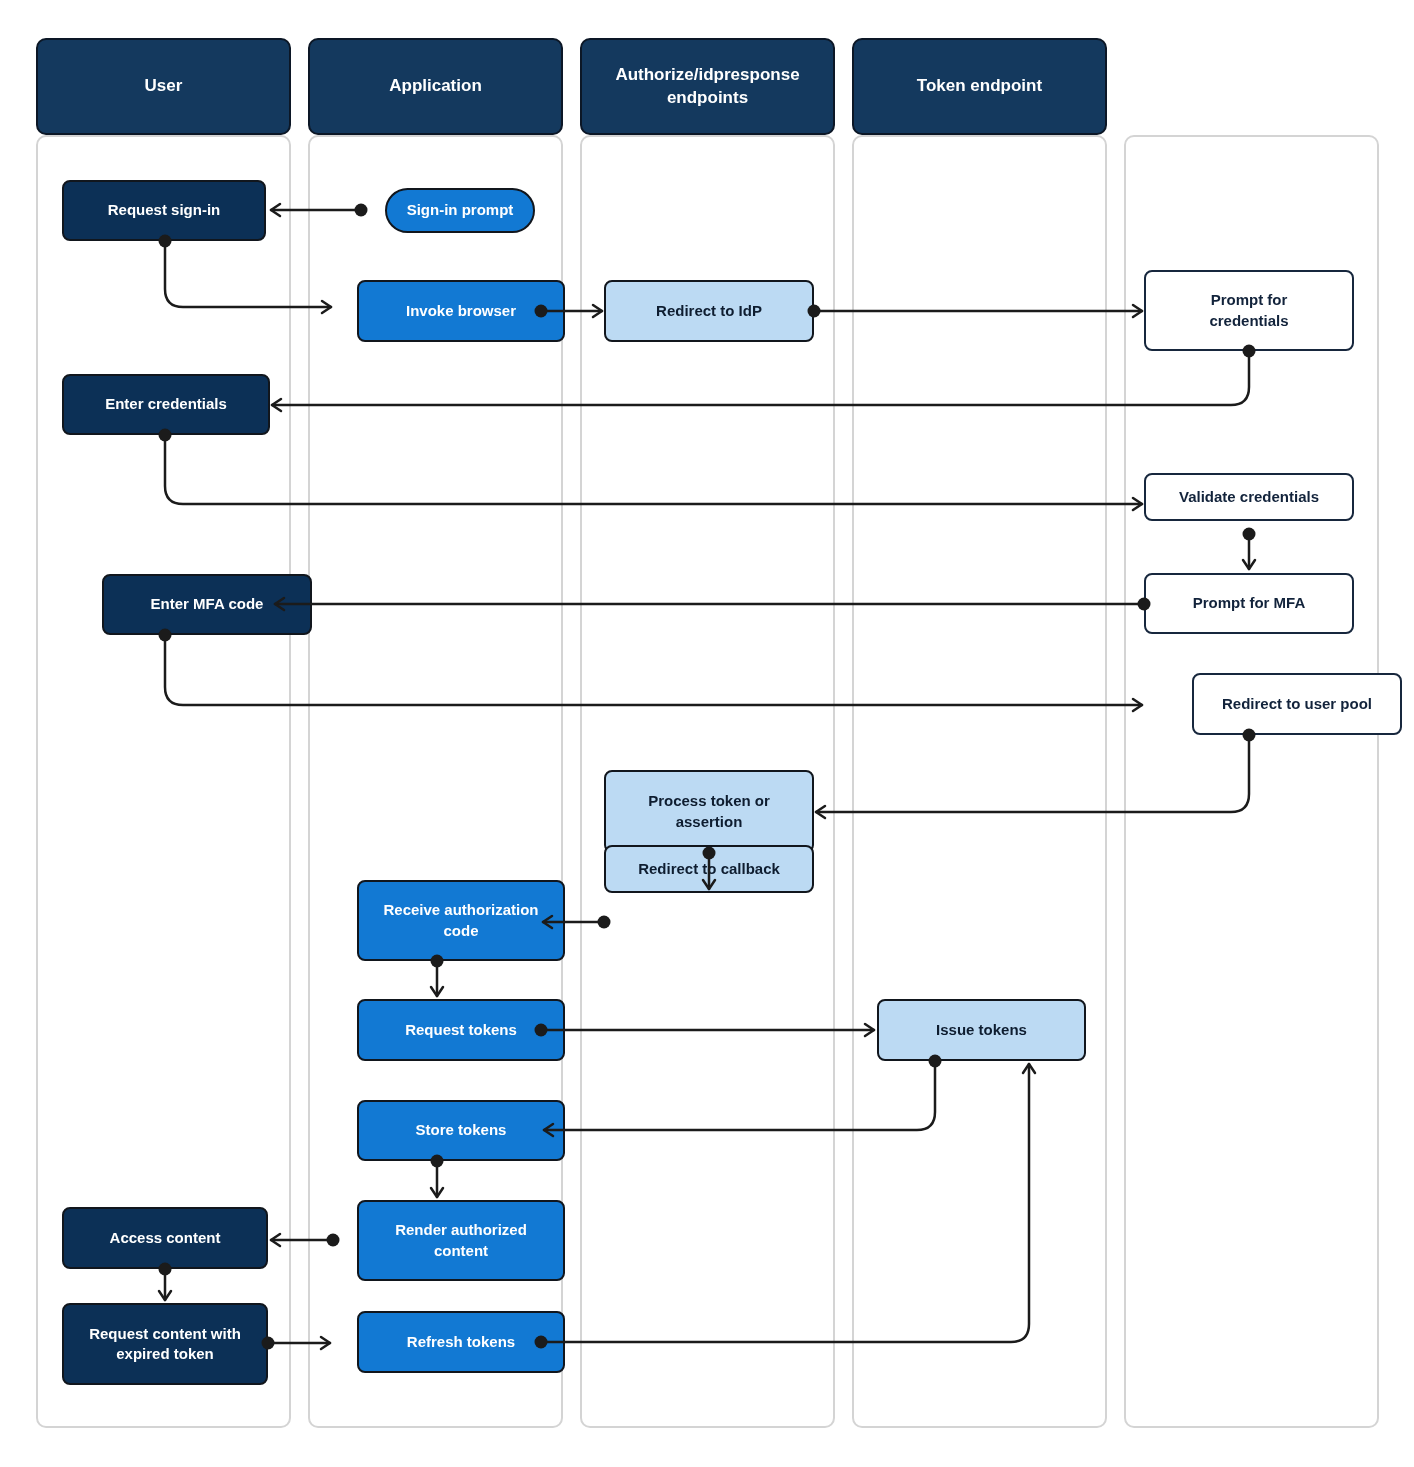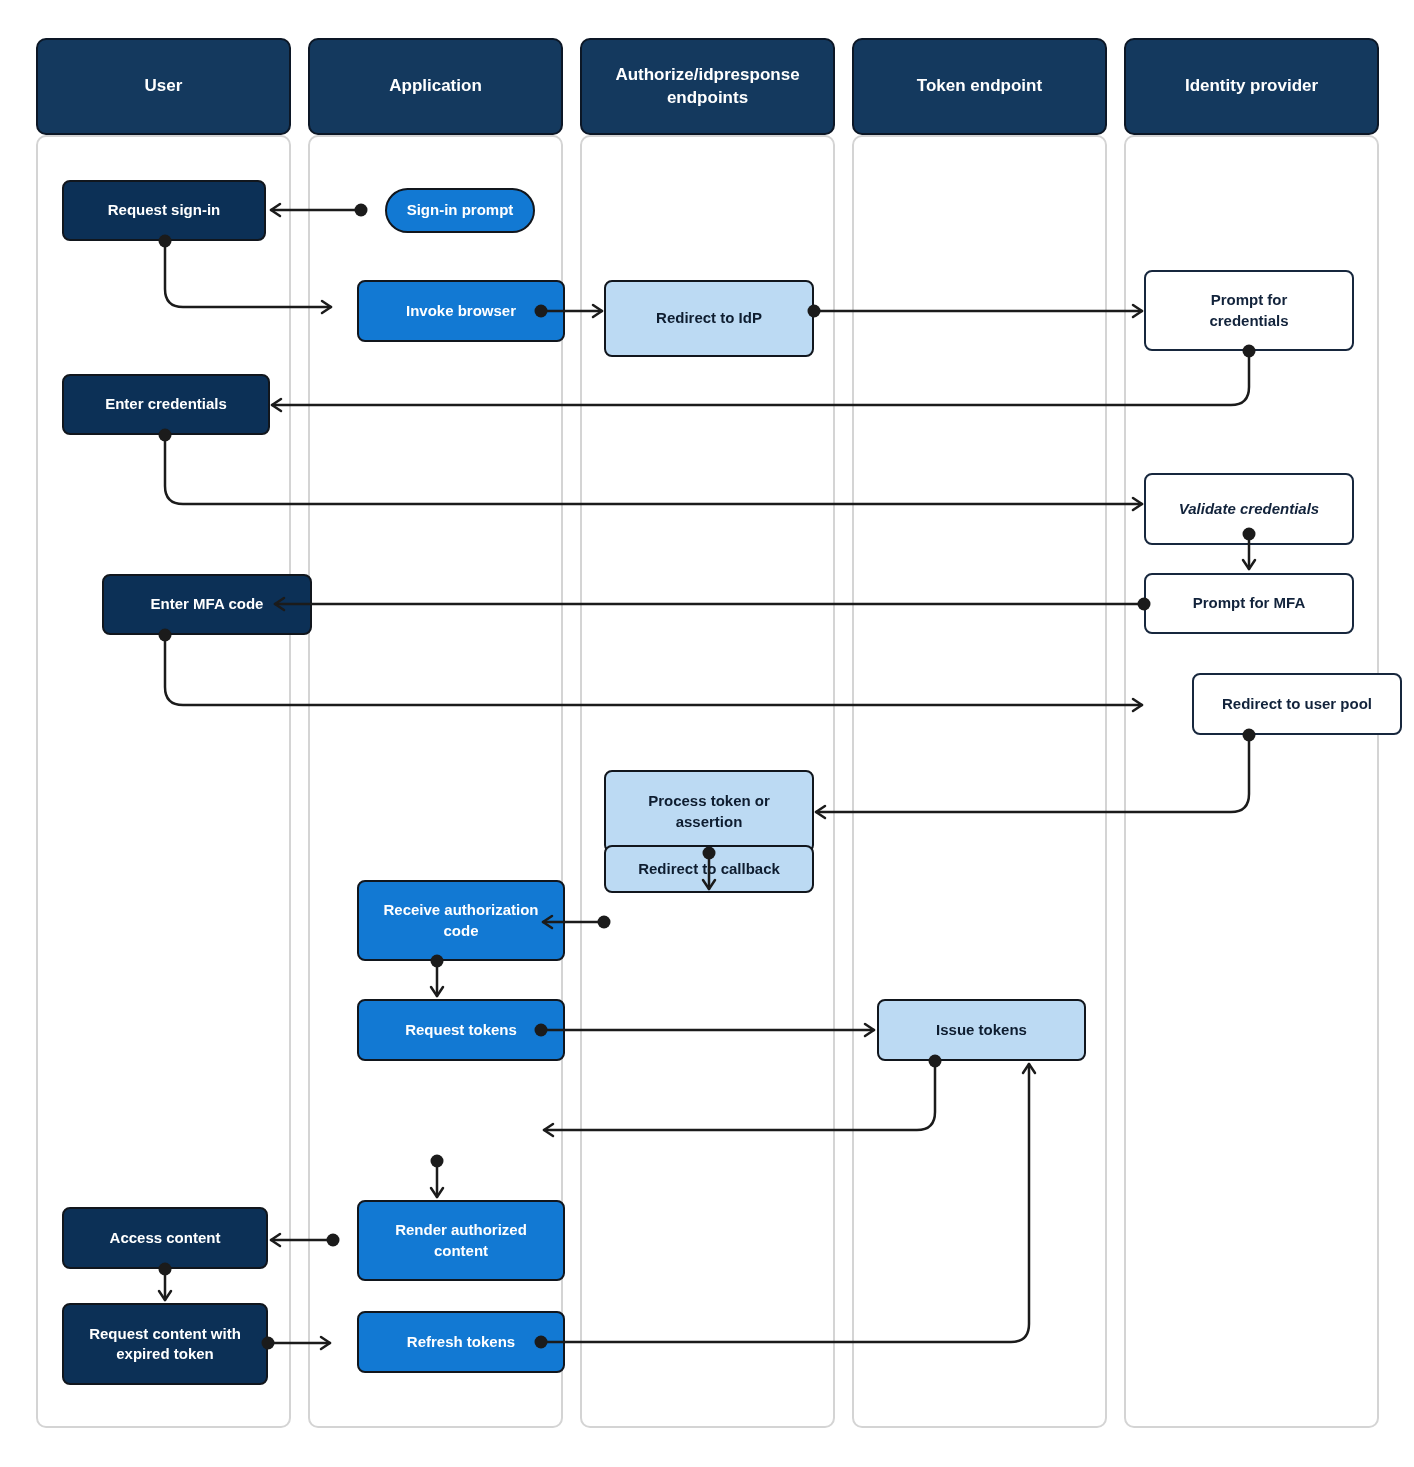--- a/index.html
+++ b/index.html
@@ -92,40 +92,40 @@
   <div class="lane-body" style="left:308px"></div>
   <div class="lane-body" style="left:580px"></div>
   <div class="lane-body" style="left:852px"></div>
   <div class="lane-body" style="left:1124px"></div>
 
   <div class="lane-header" style="left:36px">User</div>
   <div class="lane-header" style="left:308px">Application</div>
   <div class="lane-header" style="left:580px">Authorize/idpresponse
 endpoints</div>
   <div class="lane-header" style="left:852px">Token endpoint</div>
-  <div class="lane-header" style="left:1124px">Identity provider</div>
 
   <div class="node dark" style="left:62px;  top:180px;  width:204px; height:61px;">Request sign-in</div>
   <div class="node medium pill" style="left:361px; top:188px;  width:150px; height:45px;">Sign-in prompt</div>
   <div class="node medium" style="left:333px; top:280px;  width:208px; height:62px;">Invoke browser</div>
-  <div class="node light" style="left:604px; top:280px;  width:210px; height:77px;">Redirect to IdP</div>
+  <div class="node light" style="left:604px; top:280px;  width:210px; height:62px;">Redirect to IdP</div>
   <div class="node white" style="left:1144px;top:270px;  width:210px; height:81px;">Prompt for
 credentials</div>
   <div class="node dark" style="left:62px;  top:374px;  width:208px; height:61px;">Enter credentials</div>
-  <div class="node white" style="left:1144px;top:473px;  width:210px; height:72px;font-style:italic;">Validate credentials</div>
+  <div class="node white" style="left:1144px;top:473px;  width:210px; height:48px;">Validate credentials</div>
   <div class="node white" style="left:1144px;top:573px;  width:210px; height:61px;">Prompt for MFA</div>
   <div class="node dark" style="left:63px;  top:574px;  width:210px; height:61px;margin-left:39px;">Enter MFA code</div>
   <div class="node white" style="left:1144px;top:673px;  width:210px; height:62px;margin-left:48px;">Redirect to user pool</div>
   <div class="node light" style="left:604px; top:770px;  width:210px; height:83px;">Process token or
 assertion</div>
   <div class="node light" style="left:604px; top:845px;  width:210px; height:48px;">Redirect to callback</div>
   <div class="node medium" style="left:333px; top:880px;  width:208px; height:81px;">Receive authorization
 code</div>
   <div class="node medium" style="left:333px; top:999px;  width:208px; height:62px;text-align:center;">Request tokens</div>
   <div class="node light" style="left:877px; top:999px;  width:209px; height:62px;">Issue tokens</div>
+  <div class="node medium" style="left:333px; top:1100px; width:208px; height:61px;">Store tokens</div>
   <div class="node medium" style="left:333px; top:1200px; width:208px; height:81px;">Render authorized
 content</div>
   <div class="node dark" style="left:62px;  top:1207px; width:206px; height:62px;">Access content</div>
   <div class="node dark" style="left:62px;  top:1303px; width:206px; height:82px;">Request content with
 expired token</div>
   <div class="node medium" style="left:333px; top:1311px; width:208px; height:62px;">Refresh tokens</div>
 
   <svg class="connector-layer" viewBox="0 0 1414 1467" xmlns="http://www.w3.org/2000/svg">
 
     <g>

